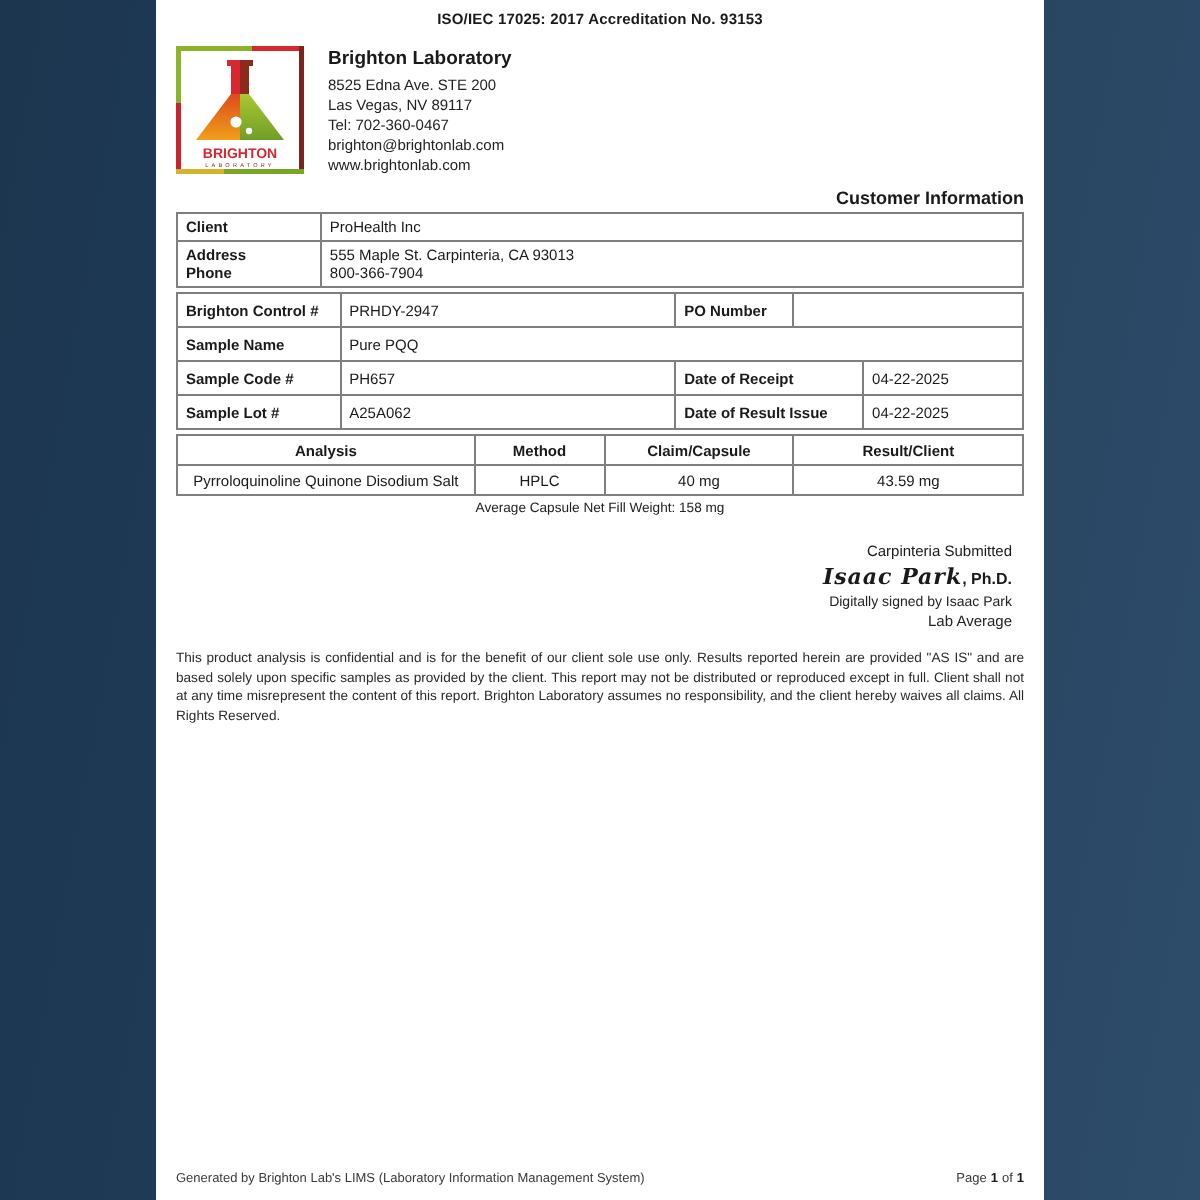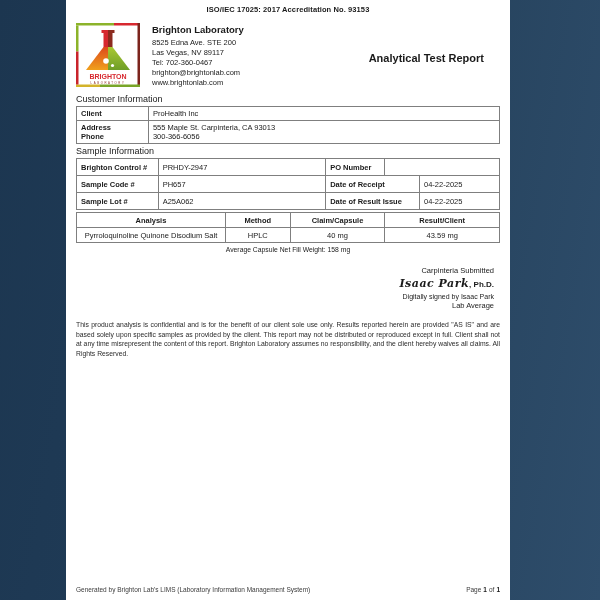--- a/index.html
+++ b/index.html
@@ -4,34 +4,34 @@
 <style>
   * { margin:0; padding:0; box-sizing:border-box; }
   html,body { width:600px; height:600px; }
   body {
     position:relative; overflow:hidden;
     background: linear-gradient(100deg, #1c3650 0%, #203c58 38%, #27445f 68%, #2e4d6b 100%);
     font-family: "Liberation Sans", "DejaVu Sans", sans-serif;
     color:#1a1a1a;
   }
   .page {
-    position:absolute; left:66px; top:0; width:444px; height:600px;
+    position:absolute; left:78px; top:0; width:444px; height:600px;
     background:#ffffff; padding:0 10px;
   }
   .iso-header {
     text-align:center; font-size:7.5px; font-weight:bold; padding-top:5px;
     letter-spacing:.1px;
   }
   .header-row { display:flex; margin-top:7px;align-items:center; }
   .logo { width:64px; height:64px; flex:0 0 64px; }
   .lab-info { margin-left:12px; padding-top:3px; }
   .lab-name { font-size:9.5px; font-weight:bold; margin-bottom:3px; }
   .lab-line { font-size:7.5px; line-height:10px; color:#222; }
   .report-title { margin-left:auto; font-size:11px; font-weight:bold; padding-top:6px; padding-right:16px; white-space:nowrap; }
-  .section-heading { text-align:left; font-size:9px; font-weight:normal; }
+  .section-heading { text-align:right; font-size:9px; font-weight:bold; }
   .sec-customer { margin-top:6px; }
   .sec-sample { margin-top:2px; }
   .sec-results { margin-top:2px; }
   table { width:100%; border-collapse:collapse; table-layout:fixed; margin-top:2px; }
   td, th { border:1px solid #7f7f7f; font-size:7.5px; vertical-align:middle; overflow:hidden; }
   .t-cust td { padding:2px 4px;margin-left:32px; }
   .t-samp td { padding:3.5px 4px; }
   .t-res  td, .t-res th { padding:2.5px 3px; text-align:center; }
   .lbl { font-weight:bold; }
   .note { text-align:center; font-size:6.8px; margin-top:3px; color:#222; }
@@ -100,64 +100,66 @@
 
     <div class="lab-info">
       <div class="lab-name">Brighton Laboratory</div>
       <div class="lab-line">8525 Edna Ave. STE 200</div>
       <div class="lab-line">Las Vegas, NV 89117</div>
       <div class="lab-line">Tel: 702-360-0467</div>
       <div class="lab-line">brighton@brightonlab.com</div>
       <div class="lab-line">www.brightonlab.com</div>
     </div>
 
-    <div class="report-title">Analytical Test Report</div>
   </div>
 
   <div class="section-heading sec-customer">Customer Information</div>
   <table class="t-cust">
     <colgroup>
         <col style="width:17%">
         <col style="width:83%">
       </colgroup>
     <tbody>
         <tr>
       <td class="lbl">Client</td>
       <td>ProHealth Inc</td>
     </tr>
     <tr>
       <td class="lbl">
         <div>Address</div>
         <div>Phone</div>
       </td>
       <td>
         <div>555 Maple St. Carpinteria, CA 93013</div>
-        <div>300-366-6056</div>
+        <div>800-366-7904</div>
       </td>
     </tr>
   </tbody>
     </table>
 
-  <div class="section-heading sec-sample">Sample Information</div>
   <table class="t-samp">
     <colgroup>
       <col style="width:19.3%">
         <col style="width:39.6%">
         <col style="width:13.9%">
         <col style="width:8.3%">
         <col style="width:18.9%">
     </colgroup>
     <tbody>
         <tr>
       <td class="lbl">Brighton Control #</td>
       <td>PRHDY-2947</td>
       <td class="lbl">PO Number</td>
       <td colspan="2"></td>
     </tr>
     <tr>
+      <td class="lbl">Sample Name</td>
+      <td colspan="4">Pure PQQ</td>
+    </tr>
+    <tr>
       <td class="lbl">Sample Code #</td>
       <td>PH657</td>
       <td class="lbl" colspan="2">Date of Receipt</td>
       <td>04-22-2025</td>
     </tr>
     <tr>
       <td class="lbl">Sample Lot #</td>
       <td>A25A062</td>
       <td class="lbl" colspan="2">Date of Result Issue</td>
       <td>04-22-2025</td>

